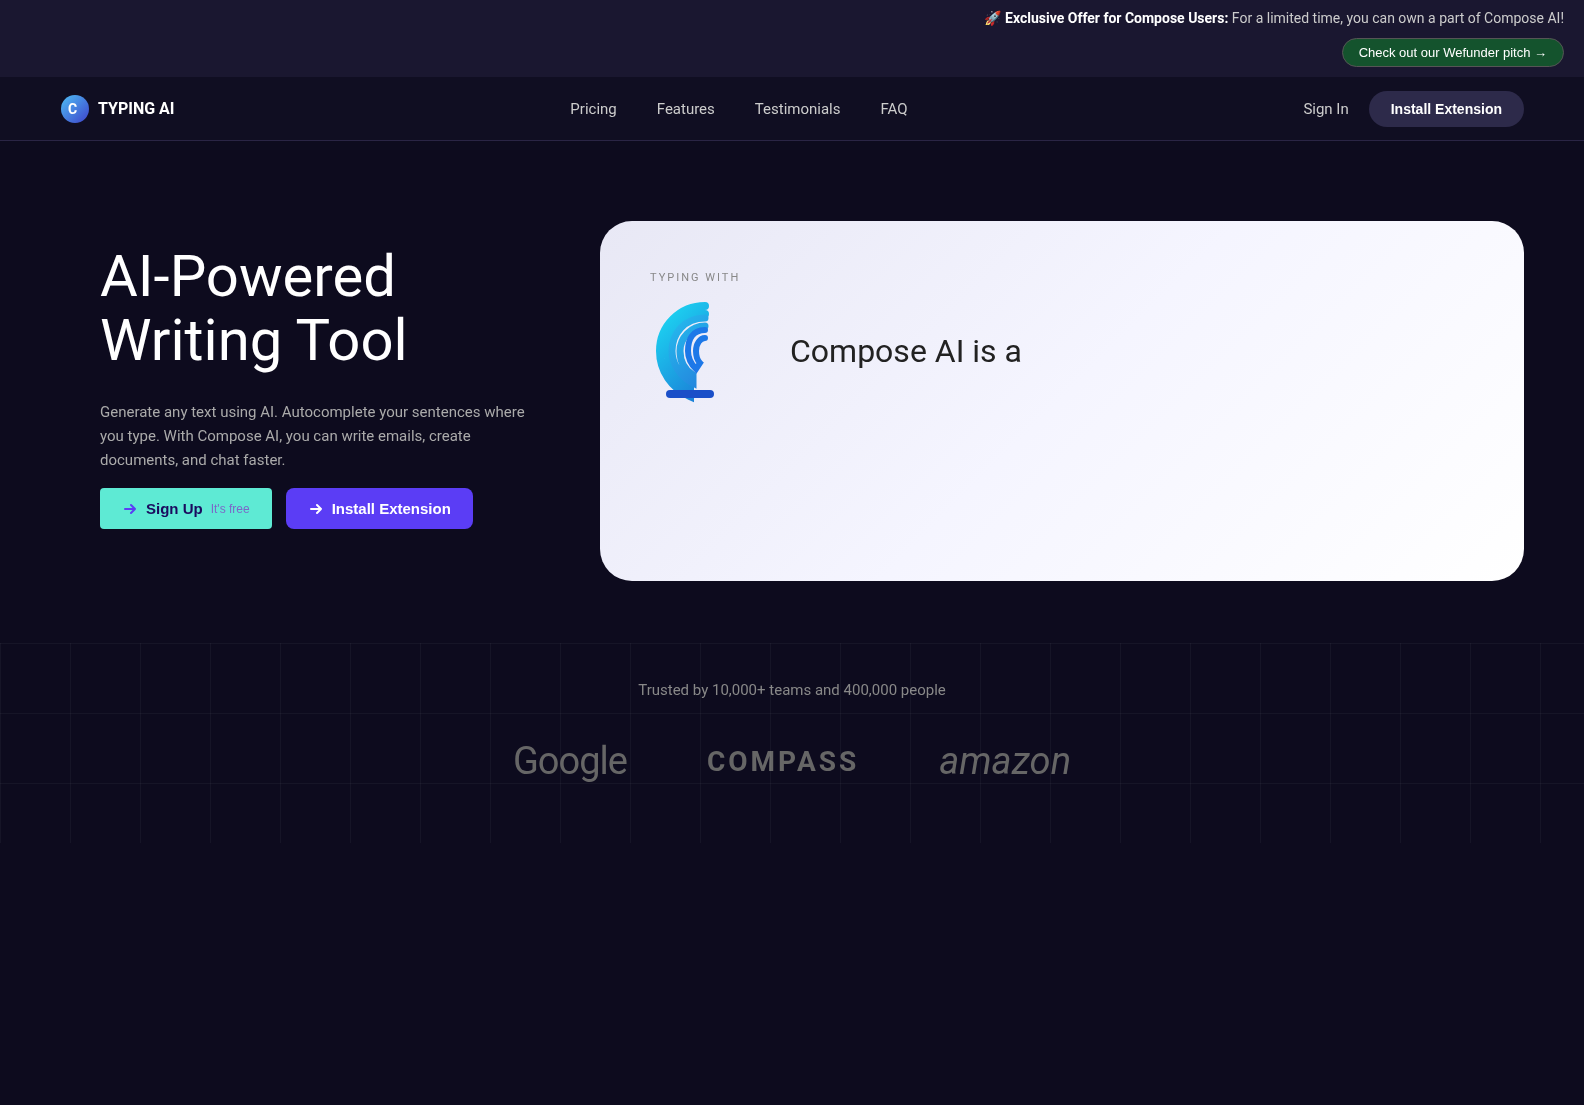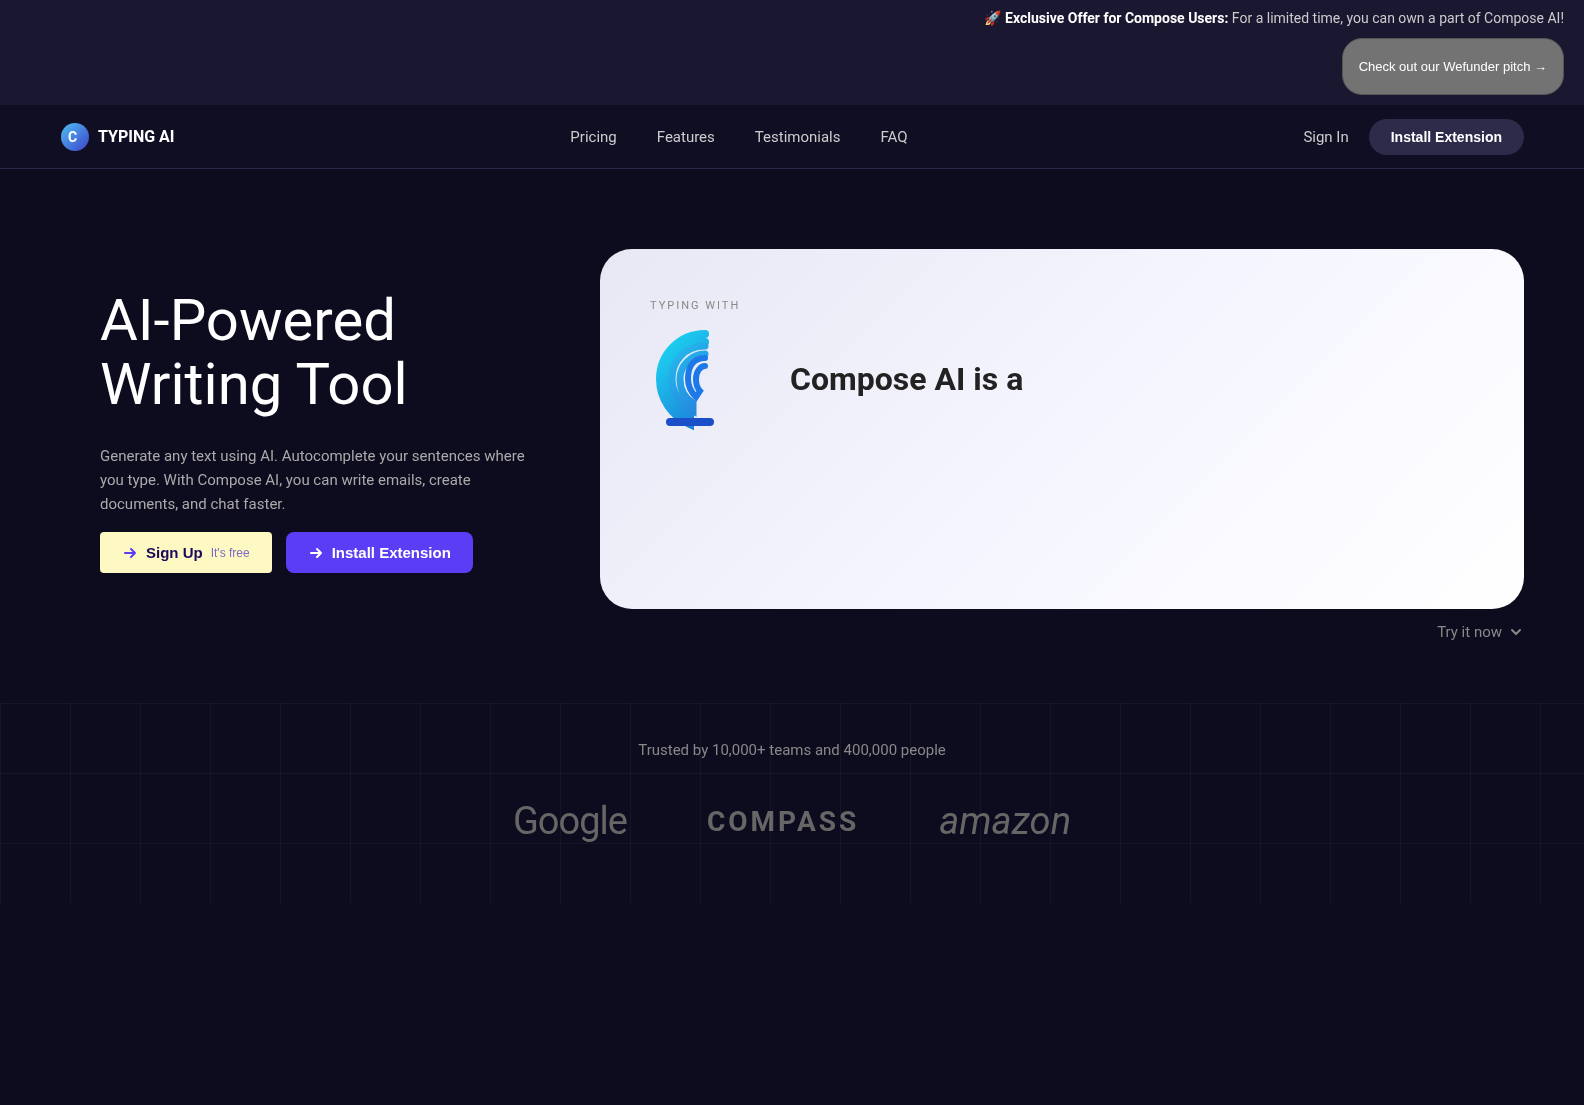--- a/index.html
+++ b/index.html
@@ -20,24 +20,24 @@
       font-size: 14px;
       color: #ccc;
       display: flex;
       align-items: flex-end;
       justify-content: center;
       gap: 12px;
       flex-direction: column;
     }
     .top-bar strong { color: #fff; }
     .top-bar-btn {
-      background: #737373;
+      background: #14532d;
       border: 1px solid #555;
       color: #fff;
-      padding: 20px 16px;
+      padding: 6px 16px;
       border-radius: 20px;
       font-size: 13px;
       cursor: pointer;
       white-space: nowrap;
     }
 
     
     nav {
       background: #100e22;
       border-bottom: 1px solid #2a2545;
@@ -117,21 +117,21 @@
     }
 
     .hero-cta {
       display: flex;
       gap: 14px;
       align-items: center;
       margin-bottom: 28px;
     }
 
     .btn-signup {
-      background: #fef9c3;
+      background: #5eead4;
       color: #1a0a5e;
       border: none;
       padding: 12px 22px;
       border-radius: 4px;
       font-size: 15px;
       font-weight: 600;
       cursor: pointer;
       display: flex;
       align-items: center;
       gap: 8px;
@@ -205,21 +205,21 @@
       align-items: center;
       gap: 30px;
     }
     .compose-logo-big {
       width: 110px;
       height: 110px;
     }
     .demo-typing-text {
       font-size: 32px;
       color: #222;
-      font-weight: 700;
+      font-weight: 400;
       text-align: center;
     }
 
     .try-it-now {
       text-align: right;
       margin-top: 14px;
       font-size: 15px;
       color: #888;
       display: flex;
       align-items: center;
@@ -381,26 +381,20 @@
 
             <path d="M55 22 C34 22, 22 38, 22 55 C22 68, 30 80, 43 87 L43 79 C33 73, 30 65, 30 55 C30 42, 41 30, 55 30" stroke="url(#bigLogoMid)" stroke-width="7" fill="none" stroke-linecap="round"></path>
 
             <path d="M55 34 C42 34, 38 44, 38 55 C38 62, 41 68, 46 73 L50 67 C46 63, 46 59, 46 55 C46 48, 50 42, 55 42" stroke="#1d78e8" stroke-width="6" fill="none" stroke-linecap="round"></path>
 
             <line x1="20" y1="98" x2="60" y2="98" stroke="#1a4fc8" stroke-width="8" stroke-linecap="round"></line>
           </svg>
           <div class="demo-typing-text">Compose AI is a</div>
         </div>
       </div>
-      <div class="try-it-now">
-        <span>Try it now</span>
-        <svg width="16" height="16" viewBox="0 0 16 16" fill="none">
-          <path d="M4 6l4 4 4-4" stroke="#888" stroke-width="2" stroke-linecap="round" stroke-linejoin="round"></path>
-        </svg>
-      </div>
     </div>
   </section>
 
   <div class="trusted-section">
     <p class="trusted-text">Trusted by 10,000+ teams and 400,000 people</p>
     <div class="trusted-logos">
       <div class="logo-google">Google</div>
       <div class="logo-compass">COMPASS</div>
       <div class="logo-amazon">amazon</div>
     </div>

